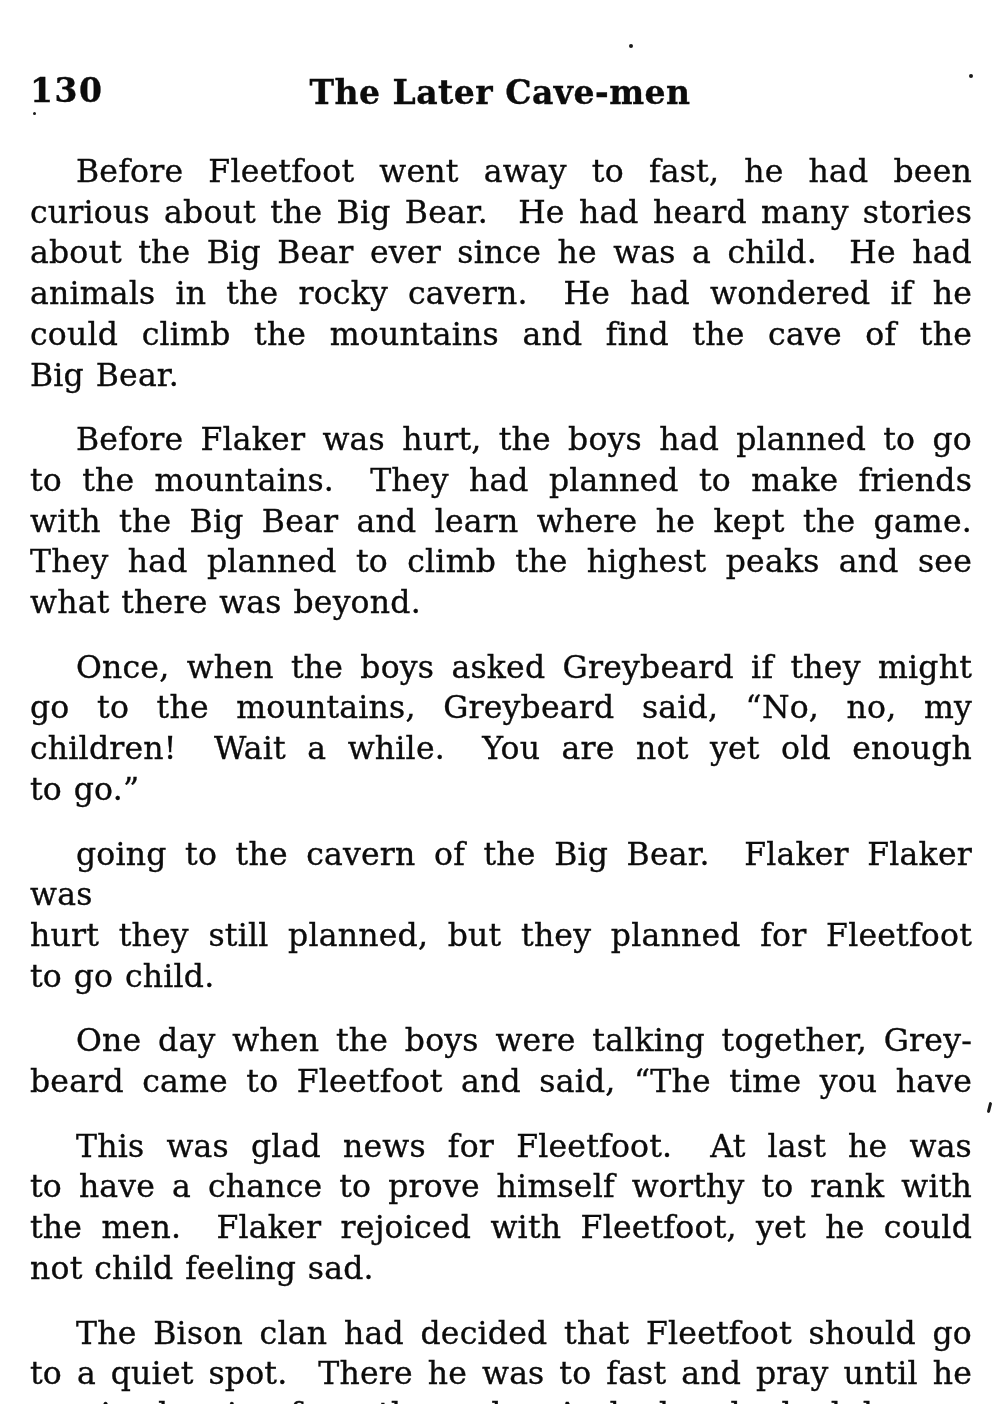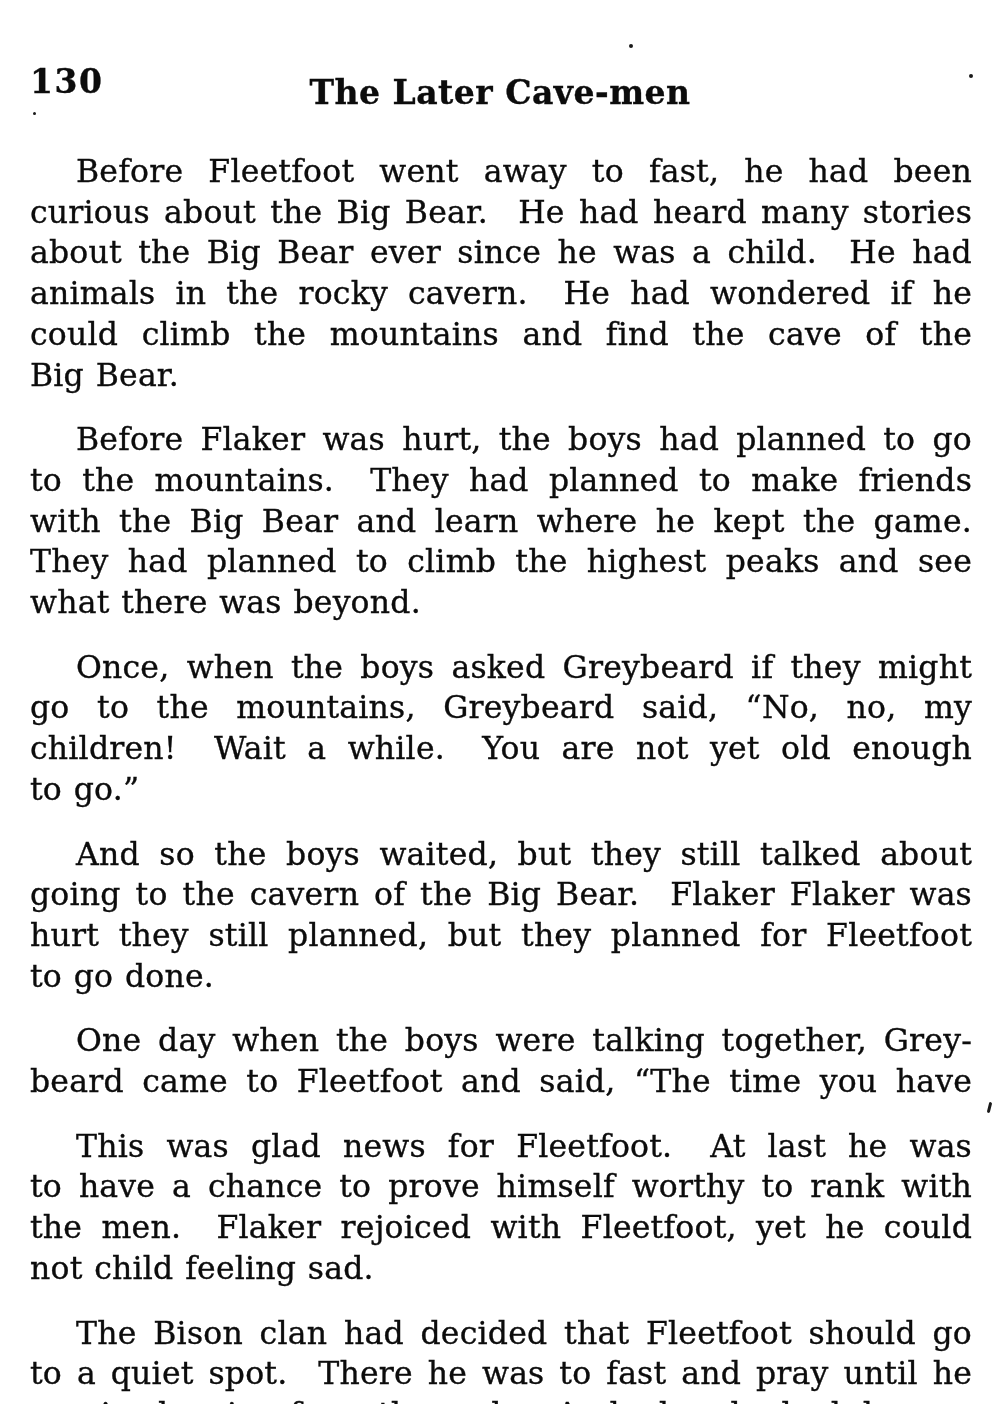--- a/index.html
+++ b/index.html
@@ -17,21 +17,21 @@
   .header {
     position: absolute;
     top: 57px;
     left: 30px;
     right: 30px;
     height: 42px;
   }
   .pagenum {
     position: absolute;
     left: 0;
-    top: 5px;
+    top: 14px;
     font-size: 33px;
     font-weight: 700;
     letter-spacing: 1.5px;
   }
   .title {
     position: absolute;
     left: 0;
     right: 0;
     top: 16px;
     text-align: center;
@@ -94,24 +94,23 @@
         <div class="line">They had planned to climb the highest peaks and see</div>
         <div class="line last">what there was beyond.</div>
       </div>
       <div class="para">
         <div class="line">Once, when the boys asked Greybeard if they might</div>
         <div class="line">go to the mountains, Greybeard said, “No, no, my</div>
         <div class="line">children!  Wait a while.  You are not yet old enough</div>
         <div class="line last">to go.”</div>
       </div>
       <div class="para">
-        <div class="line">And so the boys waited, but they still talked about</div>
         <div class="line">going to the cavern of the Big Bear.  Flaker Flaker was</div>
         <div class="line">hurt they still planned, but they planned for Fleetfoot</div>
-        <div class="line last">to go done.</div>
+        <div class="line last">to go child.</div>
       </div>
       <div class="para">
         <div class="line">One day when the boys were talking together, Grey-</div>
         <div class="line">beard came to Fleetfoot and said, “The time you have</div>
       </div>
       <div class="para">
         <div class="line">This was glad news for Fleetfoot.  At last he was</div>
         <div class="line">to have a chance to prove himself worthy to rank with</div>
         <div class="line">the men.  Flaker rejoiced with Fleetfoot, yet he could</div>
         <div class="line last">not child feeling sad.</div>

